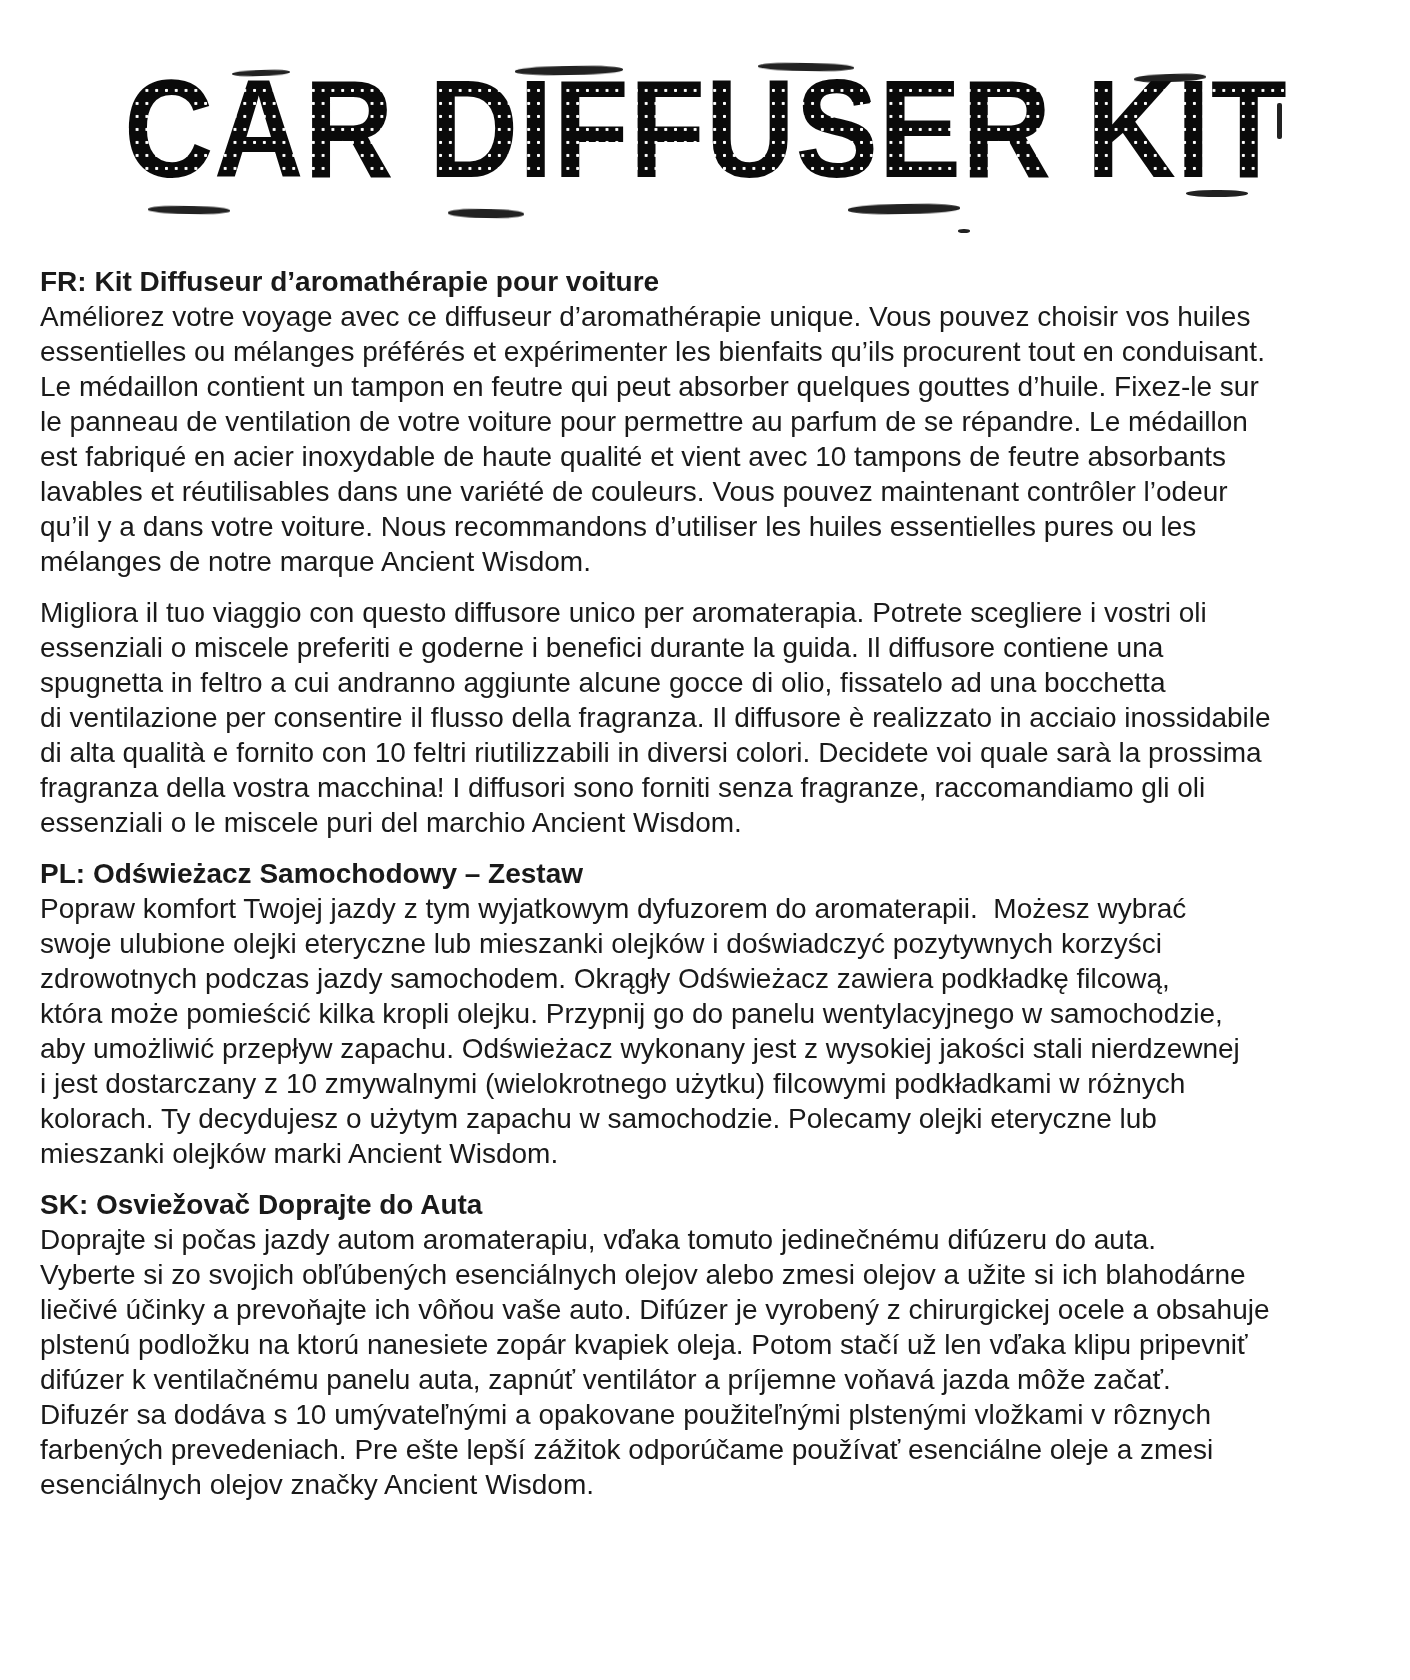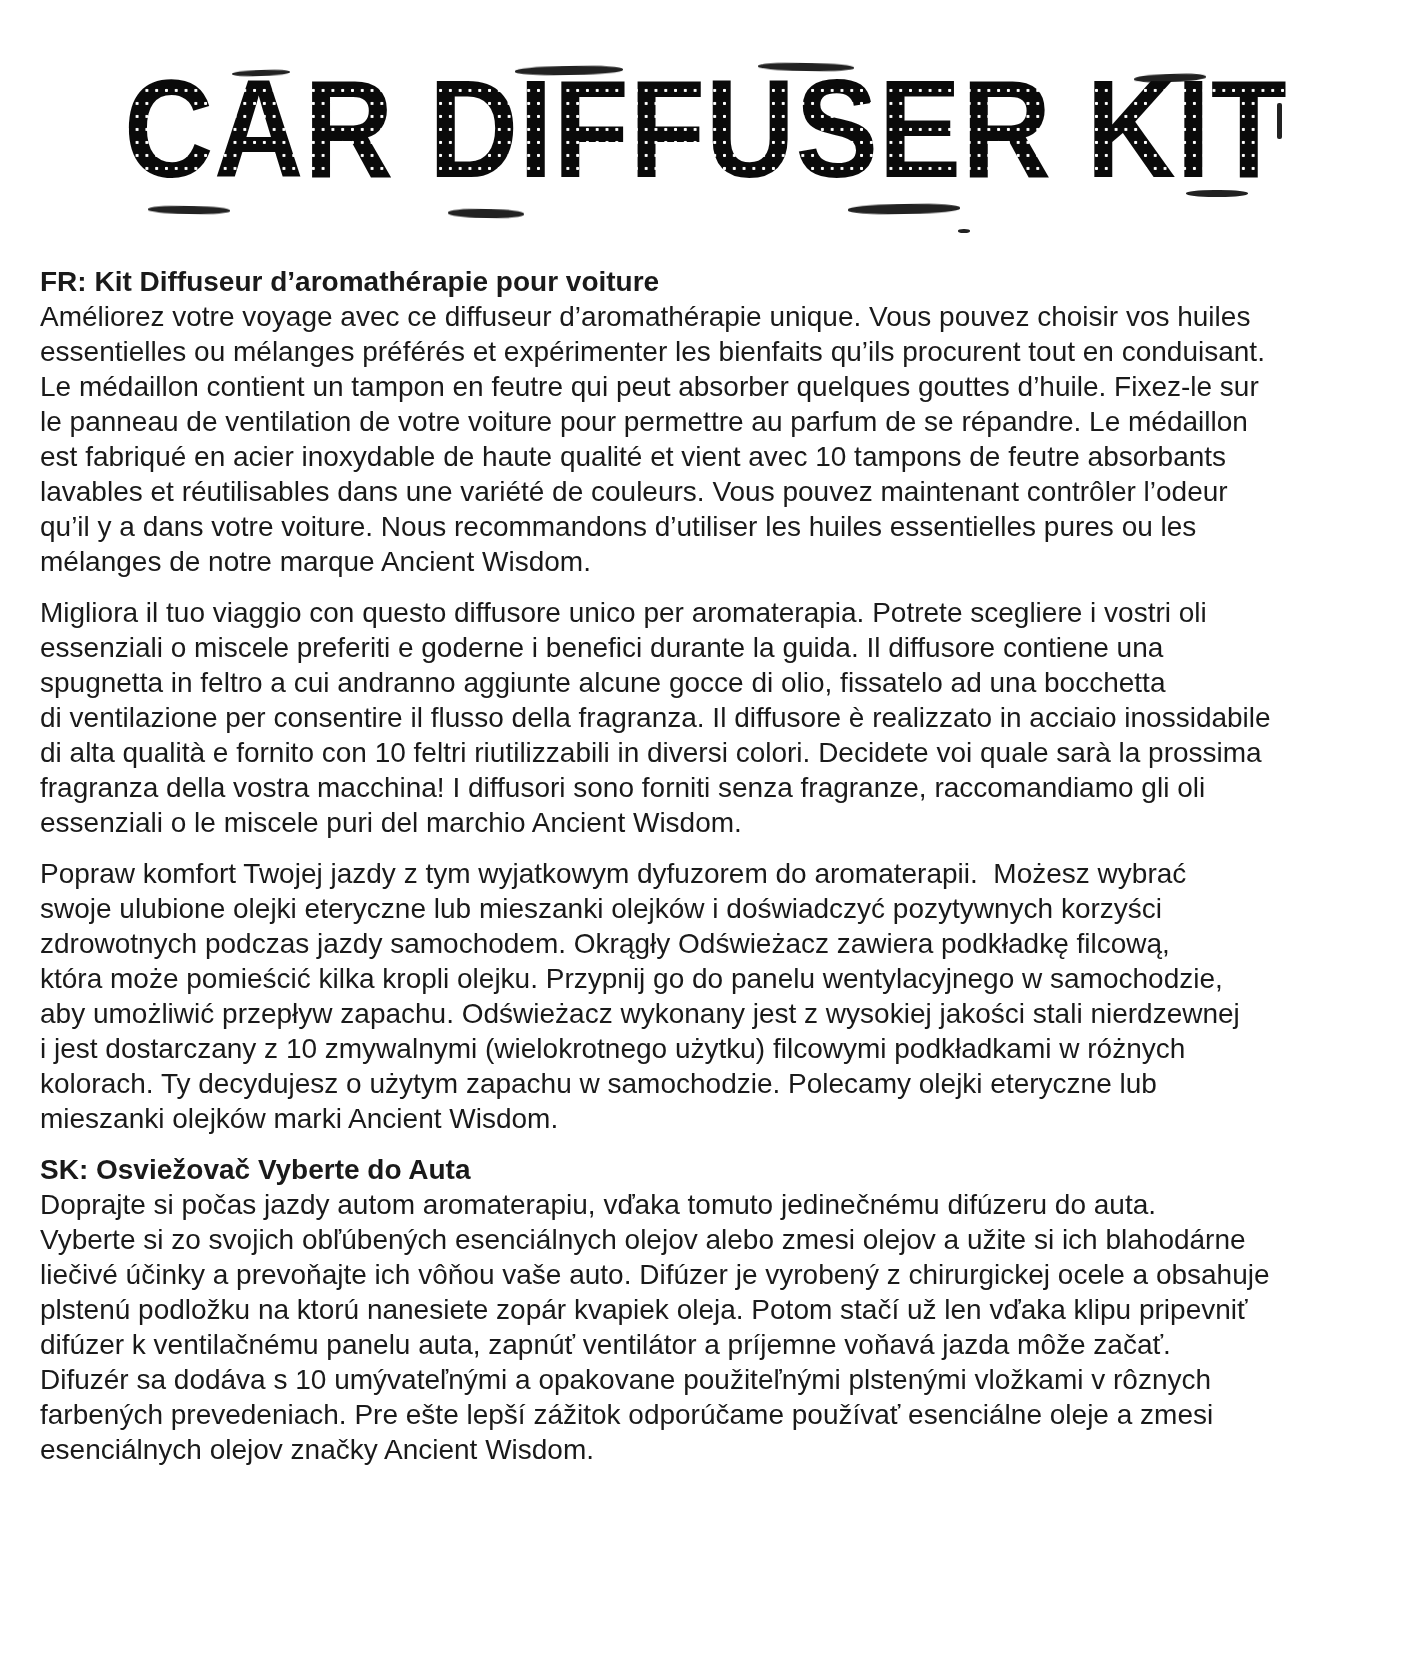--- a/index.html
+++ b/index.html
@@ -115,32 +115,33 @@
     <div class="section-body">Migliora il tuo viaggio con questo diffusore unico per aromaterapia. Potrete scegliere i vostri oli
 essenziali o miscele preferiti e goderne i benefici durante la guida. Il diffusore contiene una
 spugnetta in feltro a cui andranno aggiunte alcune gocce di olio, fissatelo ad una bocchetta
 di ventilazione per consentire il flusso della fragranza. Il diffusore è realizzato in acciaio inossidabile
 di alta qualità e fornito con 10 feltri riutilizzabili in diversi colori. Decidete voi quale sarà la prossima
 fragranza della vostra macchina! I diffusori sono forniti senza fragranze, raccomandiamo gli oli
 essenziali o le miscele puri del marchio Ancient Wisdom.</div>
   </div>
 
   <div class="section">
+    <div class="section-heading">PL: Odświeżacz Samochodowy – Zestaw</div>
     <div class="section-body">Popraw komfort Twojej jazdy z tym wyjatkowym dyfuzorem do aromaterapii.  Możesz wybrać
 swoje ulubione olejki eteryczne lub mieszanki olejków i doświadczyć pozytywnych korzyści
 zdrowotnych podczas jazdy samochodem. Okrągły Odświeżacz zawiera podkładkę filcową,
 która może pomieścić kilka kropli olejku. Przypnij go do panelu wentylacyjnego w samochodzie,
 aby umożliwić przepływ zapachu. Odświeżacz wykonany jest z wysokiej jakości stali nierdzewnej
 i jest dostarczany z 10 zmywalnymi (wielokrotnego użytku) filcowymi podkładkami w różnych
 kolorach. Ty decydujesz o użytym zapachu w samochodzie. Polecamy olejki eteryczne lub
 mieszanki olejków marki Ancient Wisdom.</div>
   </div>
 
   <div class="section">
-    <div class="section-heading">SK: Osviežovač Vyberte do Auta</div>
+    <div class="section-heading">SK: Osviežovač Doprajte do Auta</div>
     <div class="section-body">Doprajte si počas jazdy autom aromaterapiu, vďaka tomuto jedinečnému difúzeru do auta.
 Vyberte si zo svojich obľúbených esenciálnych olejov alebo zmesi olejov a užite si ich blahodárne
 liečivé účinky a prevoňajte ich vôňou vaše auto. Difúzer je vyrobený z chirurgickej ocele a obsahuje
 plstenú podložku na ktorú nanesiete zopár kvapiek oleja. Potom stačí už len vďaka klipu pripevniť
 difúzer k ventilačnému panelu auta, zapnúť ventilátor a príjemne voňavá jazda môže začať.
 Difuzér sa dodáva s 10 umývateľnými a opakovane použiteľnými plstenými vložkami v rôznych
 farbených prevedeniach. Pre ešte lepší zážitok odporúčame používať esenciálne oleje a zmesi
 esenciálnych olejov značky Ancient Wisdom.</div>
   </div>
 

